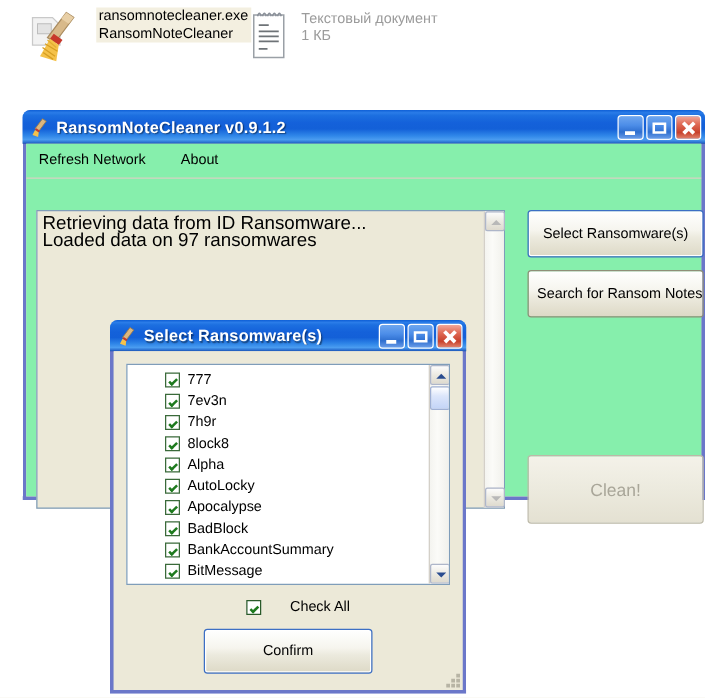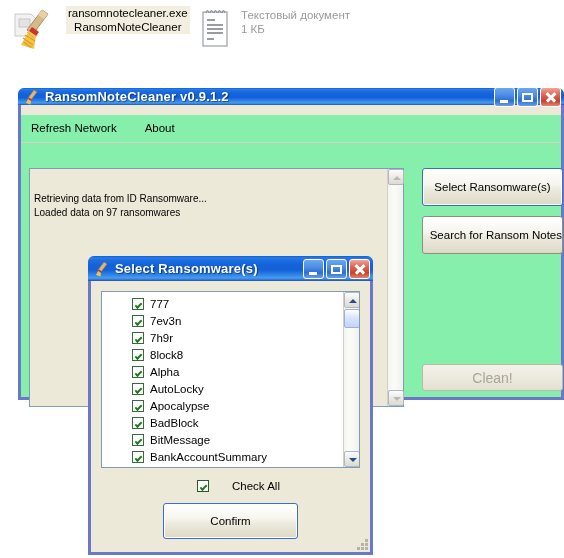--- a/index.html
+++ b/index.html
@@ -27,21 +27,21 @@
 
   
   .xpwin {
     position: absolute;
     background: #ece9d8;
     border: 1px solid #0831d9;
     border-radius: 7px 7px 0 0;
     box-sizing: border-box;
   }
   .xpwin > .tbar {
-    height: 17px;
+    height: 27px;
     border-radius: 6px 6px 0 0;
     background: linear-gradient(180deg,
         #0e5fd6 0%, #2a7ce8 8%, #1c6fe0 16%,
         #1461da 38%, #1360d8 56%, #2f86e8 76%,
         #4a9cf0 88%, #2a6fd0 96%, #1b4fae 100%);
     display: flex; align-items: center;
     padding: 0 3px 0 5px;
     box-sizing: border-box;
   }
   .tbar-icon { width: 16px; height: 16px; position: relative; flex: 0 0 auto; }
@@ -84,23 +84,22 @@
 
   
   .sunken {
     position: absolute;
     background: #ece9d8;
     border: 1px solid #7f9db9;
     box-sizing: border-box;
   }
   .logtext {
     position:absolute; left:4px; top:3px; right:16px;
-    font-size: 10px; color:#000; line-height: 14px;
+    font-size: 15px; color:#000; line-height: 14px;
     white-space: pre-wrap;
-    margin-top: 20px;
   }
 
   
   .vscroll {
     position:absolute; width:16px; top:0; bottom:0; right:0;
     background:#f0f0f0;
     border-left:1px solid #d4d0c8;
     box-sizing:border-box;
   }
   .sb-btn {
@@ -175,21 +174,21 @@
 
   
   .grip { position:absolute; width:14px; height:14px; }
   .grip i { position:absolute; width:3px; height:3px; background:#b7b4a4; }
 </style>
 </head>
 <body>
 
 <div id="root">
 
-  <div class="file-item" style="left:11px; top:6px;text-align:center;">
+  <div class="file-item" style="left:22px; top:6px;">
     <div class="file-icon broom-wrap">
       <svg width="46" height="46" viewBox="0 0 46 46">
 
         <path d="M4 8 L20 8 L26 14 L26 30 L4 30 Z" fill="#f2f2f2" stroke="#c9c9c9" stroke-width="1"></path>
         <rect x="8" y="13" width="11" height="8" fill="#e3e3e3" stroke="#bdbdbd" stroke-width="0.8"></rect>
 
         <path d="M31 4 L37 8 L22 28 L16 24 Z" fill="#d8b98a" stroke="#a88a5e" stroke-width="1"></path>
         <path d="M31 4 L37 8 L33 13 L27 9 Z" fill="#e8cfa6"></path>
 
         <path d="M21 21 L28 26 L25 30 L18 25 Z" fill="#c7382b"></path>
@@ -282,21 +281,21 @@
       </div>
 
       <div class="xpbtn focus" style="left:401px; top:53px; width:141px; height:38px;">
         <span>Select Ransomware(s)</span>
       </div>
 
       <div class="xpbtn" style="left:401px; top:101px; width:141px; height:38px;justify-content:flex-end;">
         <span>Search for Ransom Notes</span>
       </div>
 
-      <div class="xpbtn disabled" style="left:401px; top:249px; width:141px; height:27px; font-size:14px;">
+      <div class="xpbtn disabled" style="left:401px; top:249px; width:141px; height:55px; font-size:14px;">
         <span>Clean!</span>
       </div>
 
     </div>
   </div>
 
   <div class="xpwin" style="left:88px; top:256px; width:285px; height:299px; border-color:#6b77c9; border-width:3px; border-top-width:0;">
 
     <div class="tbar" style="margin:0 -3px; height:25px;">
       <div class="tbar-icon">
@@ -351,25 +350,25 @@
           <div class="li">
             <span class="cbox"></span>
             <span class="li-label">Apocalypse</span>
           </div>
           <div class="li">
             <span class="cbox"></span>
             <span class="li-label">BadBlock</span>
           </div>
           <div class="li">
             <span class="cbox"></span>
+            <span class="li-label">BankAccountSummary</span>
+          </div>
+          <div class="li">
+            <span class="cbox"></span>
             <span class="li-label">BitMessage</span>
-          </div>
-          <div class="li">
-            <span class="cbox"></span>
-            <span class="li-label">BankAccountSummary</span>
           </div>
           <div class="li">
             <span class="cbox"></span>
             <span class="li-label">Black Shades</span>
           </div>
         </div>
 
         <div class="vscroll">
           <div class="sb-track"></div>
           <div class="sb-thumb" style="top:17px; height:19px;"></div>

